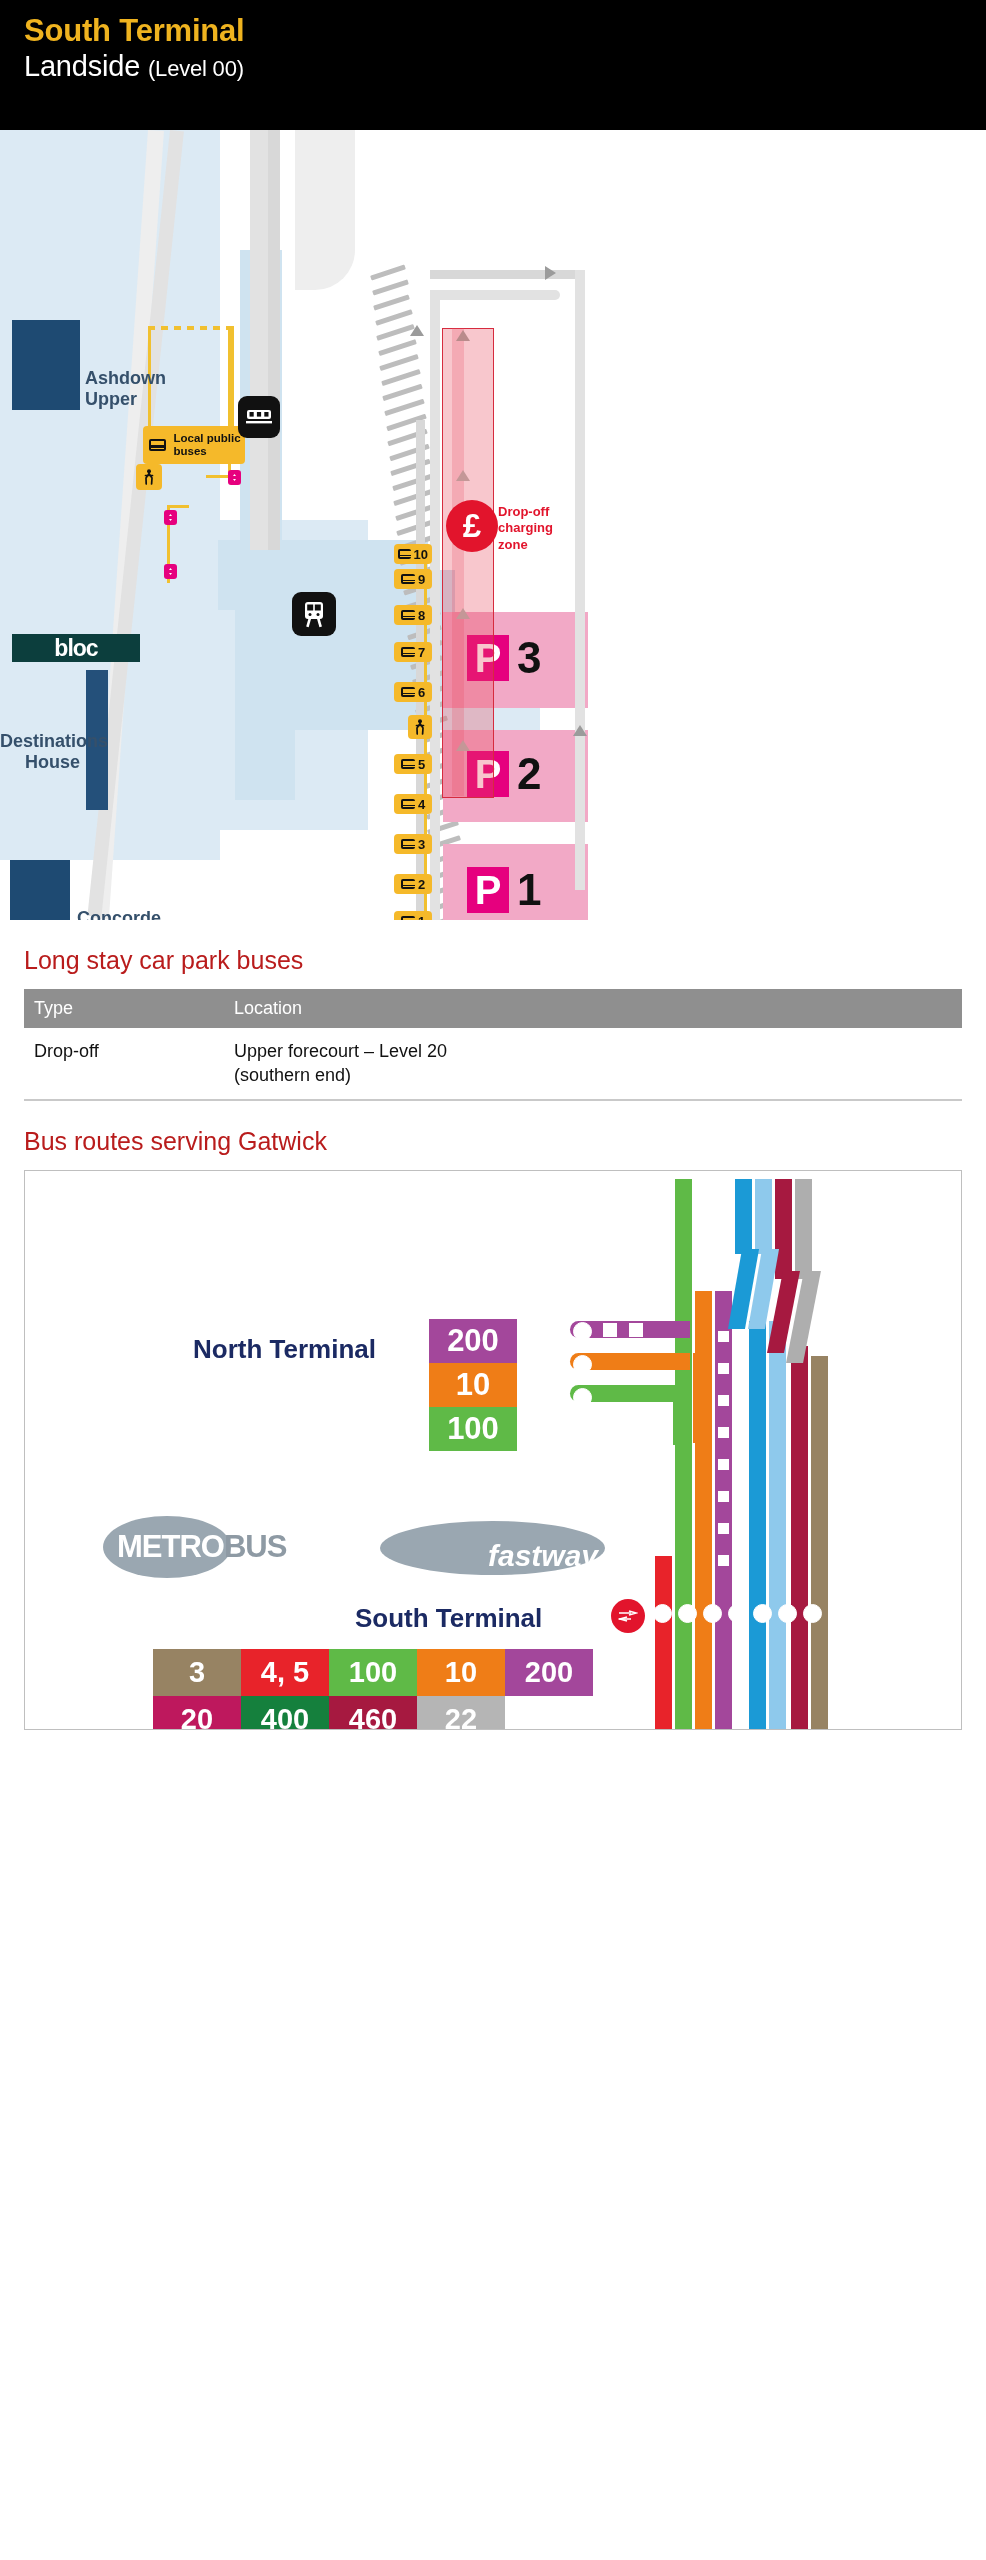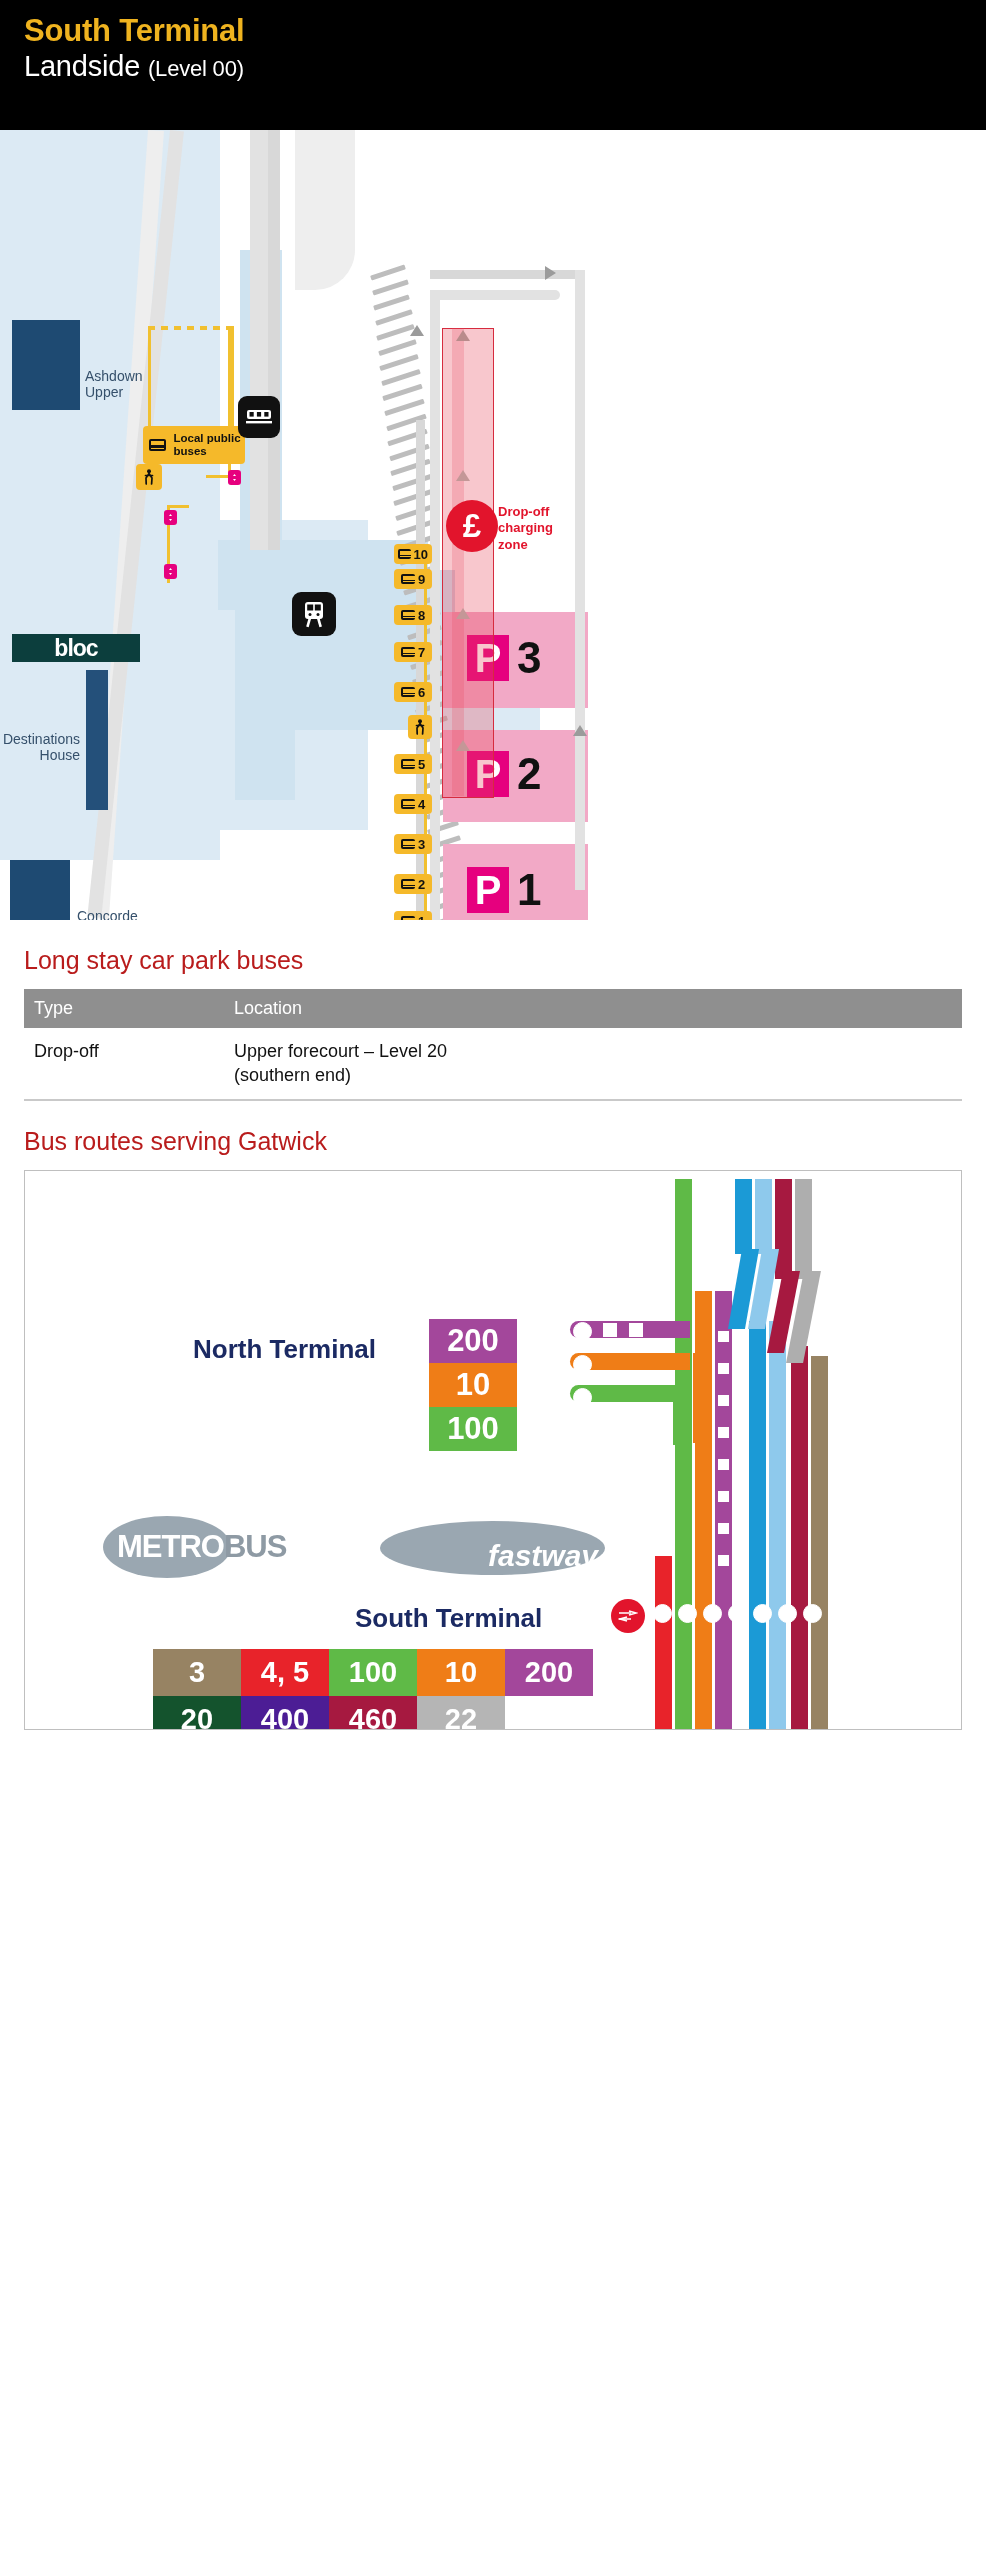--- a/index.html
+++ b/index.html
@@ -17,21 +17,21 @@
   .poly{position:absolute;}
 
   .terminal-light{background:#dceaf4;}
   .terminal-mid{background:#cfe3f0;}
   .bldg-navy{background:#1e4a72;}
   .bldg-navy2{background:#24507a;}
   .road{background:#e2e2e2;}
   .road2{background:#d8d8d8;}
   .roadlt{background:#eeeeee;}
 
-  .lbl{position:absolute;color:#35506b;font-size:14px;font-weight:normal;line-height:1.15;}
+  .lbl{position:absolute;color:#35506b;font-size:18px;font-weight:bold;line-height:1.15;}
   .lbl.right{text-align:right;}
 
   .bloc{position:absolute;background:#0c3e3d;color:#fff;display:flex;align-items:center;justify-content:center;
         font-size:23px;font-weight:bold;letter-spacing:-1px;}
 
   
   .railhatch{position:absolute;transform-origin:top left;}
   .railhatch i{display:block;height:5px;background:#bdbdbd;border-radius:1px;}
 
   
@@ -450,20 +450,20 @@
     </div>
 
     <div class="chipRow" style="left:128px;top:478px;">
       <div class="chip" style="background:#978363;width:88px;">3</div>
       <div class="chip" style="background:#e8232a;width:88px;">4, 5</div>
       <div class="chip" style="background:#5fba47;width:88px;">100</div>
       <div class="chip" style="background:#ef7d17;width:88px;">10</div>
       <div class="chip" style="background:#a3479b;width:88px;">200</div>
     </div>
     <div class="chipRow" style="left:128px;top:525px;">
-      <div class="chip" style="background:#14532d;width:88px;">20</div>
-      <div class="chip" style="background:#4c1d95;width:88px;">400</div>
+      <div class="chip" style="background:#be185d;width:88px;">20</div>
+      <div class="chip" style="background:#15803d;width:88px;">400</div>
       <div class="chip" style="background:#a61940;width:88px;">460</div>
       <div class="chip" style="background:#b5b5b5;width:88px;">22</div>
     </div>
 
   </div>
 </div>
 
 </body></html>

